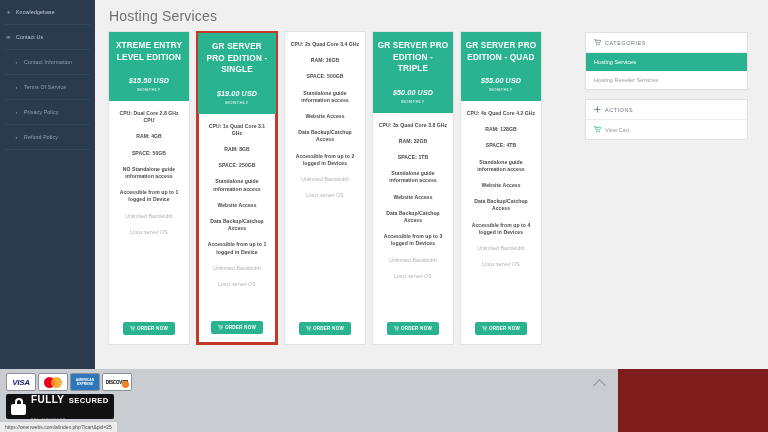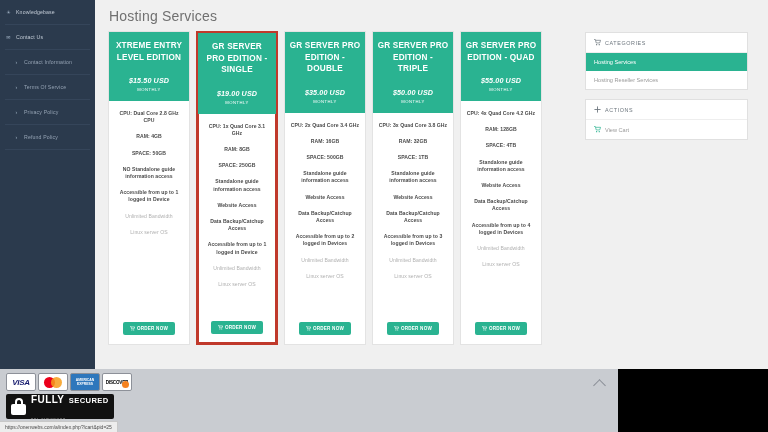--- a/index.html
+++ b/index.html
@@ -1,21 +1,21 @@
 <!DOCTYPE html>
 <html><head>
 <meta charset="utf-8">
 <style>
   * { box-sizing: border-box; margin: 0; padding: 0; }
   html, body {
     width: 768px; height: 432px;
     font-family: "Liberation Sans", sans-serif;
     background: #ffffff; overflow: hidden;
   }
-  #page { position: relative; width: 768px; height: 432px; background: #000000; }
+  #page { position: relative; width: 768px; height: 432px; background: #7f1d1d; }
 
   
   #left-sidebar {
     position: absolute; left: 0; top: 0; width: 95px; height: 369px;
     background: #2b3a4d;
   }
   .ls-item {
     display: flex; align-items: center; gap: 4px;
     padding: 0 5px; height: 24px;
     color: #c2cbd6; font-size: 5.2px; letter-spacing: .15px; white-space: nowrap;
@@ -223,25 +223,20 @@
                   <svg width="5" height="5" viewBox="0 0 16 16">
                     <path d="M0 1h3l2 8h8l2-6H4" fill="none" stroke="#ffffff" stroke-width="2"></path>
                     <circle cx="6" cy="13" r="1.6" fill="#ffffff"></circle>
                     <circle cx="12" cy="13" r="1.6" fill="#ffffff"></circle>
                   </svg>
                 </span>
                 <span>ORDER NOW</span>
               </button></div>
           </div>
           <div class="card">
-            <div class="card-head">
-              <div class="card-title">GR SERVER PRO EDITION - DOUBLE</div>
-              <div class="card-price">$35.00 USD</div>
-              <div class="card-period">MONTHLY</div>
-            </div>
             <div class="card-body">
               <div class="feat">CPU: 2x Quad Core 3.4 GHz</div>
               <div class="feat">RAM: 16GB</div>
               <div class="feat">SPACE: 500GB</div>
               <div class="feat">Standalone guide information access</div>
               <div class="feat">Website Access</div>
               <div class="feat">Data Backup/Catchup Access</div>
               <div class="feat">Accessible from up to 2 logged in Devices</div>
               <div class="feat muted">Unlimited Bandwidth</div>
               <div class="feat muted">Linux server OS</div>

